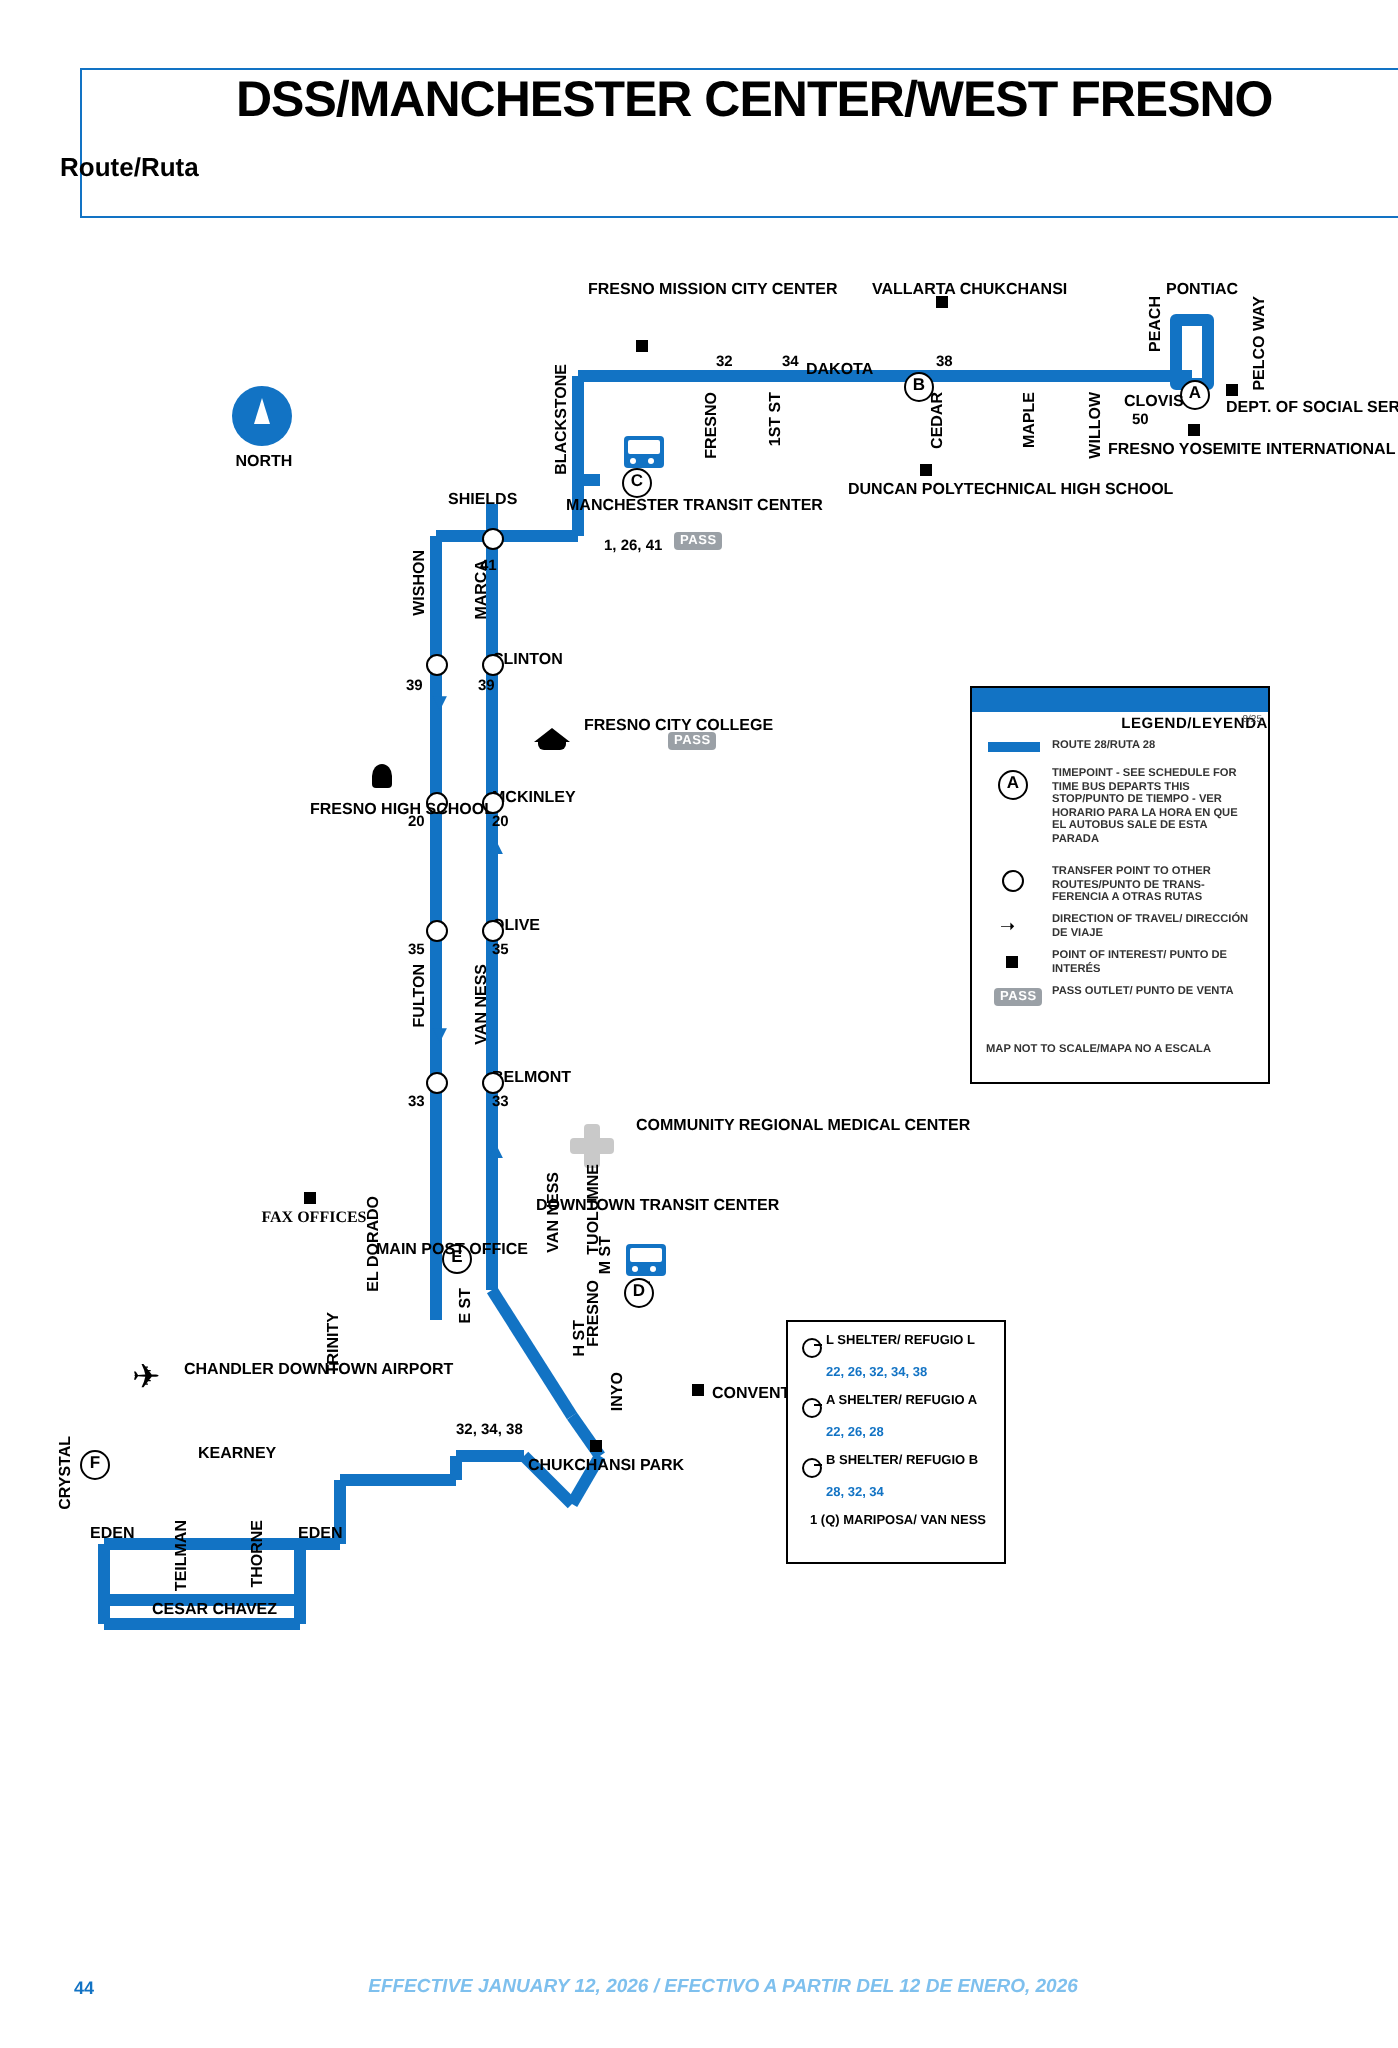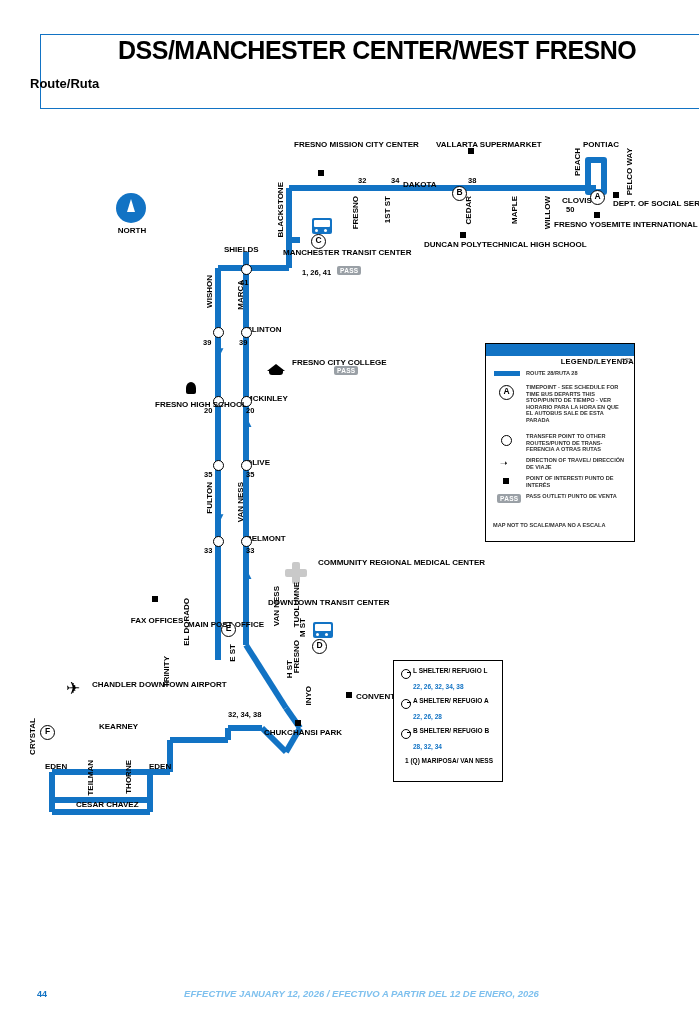--- a/index.html
+++ b/index.html
@@ -206,21 +206,21 @@
     <div class="lbl c" style="left:554px;top:120px;width:90px;">FRESNO YOSEMITE INTERNATIONAL AIR TERMINAL</div>
 
     <div class="lbl vert" style="left:543px;top:96px;">WILLOW</div>
     <div class="lbl vert" style="left:510px;top:96px;">MAPLE</div>
     <div class="lbl vert" style="left:464px;top:96px;">CEDAR</div>
 
     <div class="tp" style="left:452px;top:86px;">B</div>
     <div class="num" style="left:468px;top:76px;">38</div>
 
     <div class="poi" style="left:468px;top:48px;"></div>
-    <div class="lbl c" style="left:436px;top:40px;width:90px;">VALLARTA SUPERMARKET</div>
+    <div class="lbl c" style="left:436px;top:40px;width:90px;">VALLARTA CHUKCHANSI</div>
 
     <div class="poi" style="left:460px;top:132px;"></div>
     <div class="lbl c" style="left:424px;top:140px;width:96px;">DUNCAN POLYTECHNICAL HIGH SCHOOL</div>
 
     <div class="lbl" style="left:403px;top:80px;">DAKOTA</div>
     <div class="num" style="left:391px;top:76px;">34</div>
 
     <div class="lbl vert" style="left:383px;top:96px;">1ST ST</div>
     <div class="lbl vert" style="left:351px;top:96px;">FRESNO</div>
     <div class="num" style="left:358px;top:76px;">32</div>
@@ -295,21 +295,21 @@
     <div class="lbl" style="left:268px;top:498px;width:72px;">DOWNTOWN TRANSIT CENTER</div>
     <div class="num" style="left:228px;top:610px;">32, 34, 38</div>
 
     <div class="poi" style="left:346px;top:592px;"></div>
     <div class="lbl" style="left:356px;top:592px;width:62px;">CONVENTION CENTER</div>
 
     <div class="poi" style="left:295px;top:620px;"></div>
     <div class="lbl c" style="left:264px;top:628px;width:70px;">CHUKCHANSI PARK</div>
 
     <div class="poi" style="left:152px;top:496px;"></div>
-    <div class="lbl c" style="left:130px;top:516px;width:54px;">FAX OFFICES</div>
+    <div class="lbl c" style="left:130px;top:504px;width:54px;font-family:Liberation Serif, serif;">FAX OFFICES</div>
 
     <div class="tp" style="left:221px;top:522px;">E</div>
     <div class="lbl c" style="left:188px;top:520px;width:62px;">MAIN POST OFFICE</div>
     <div class="lbl vert" style="left:182px;top:498px;">EL DORADO</div>
     <div class="lbl vert" style="left:162px;top:556px;">TRINITY</div>
 
     <div class="ico-plane" style="left:66px;top:580px;">✈</div>
     <div class="lbl" style="left:92px;top:580px;width:60px;">CHANDLER DOWNTOWN AIRPORT</div>
 
     <div class="lbl" style="left:84px;top:622px;padding-left:15px;">KEARNEY</div>

